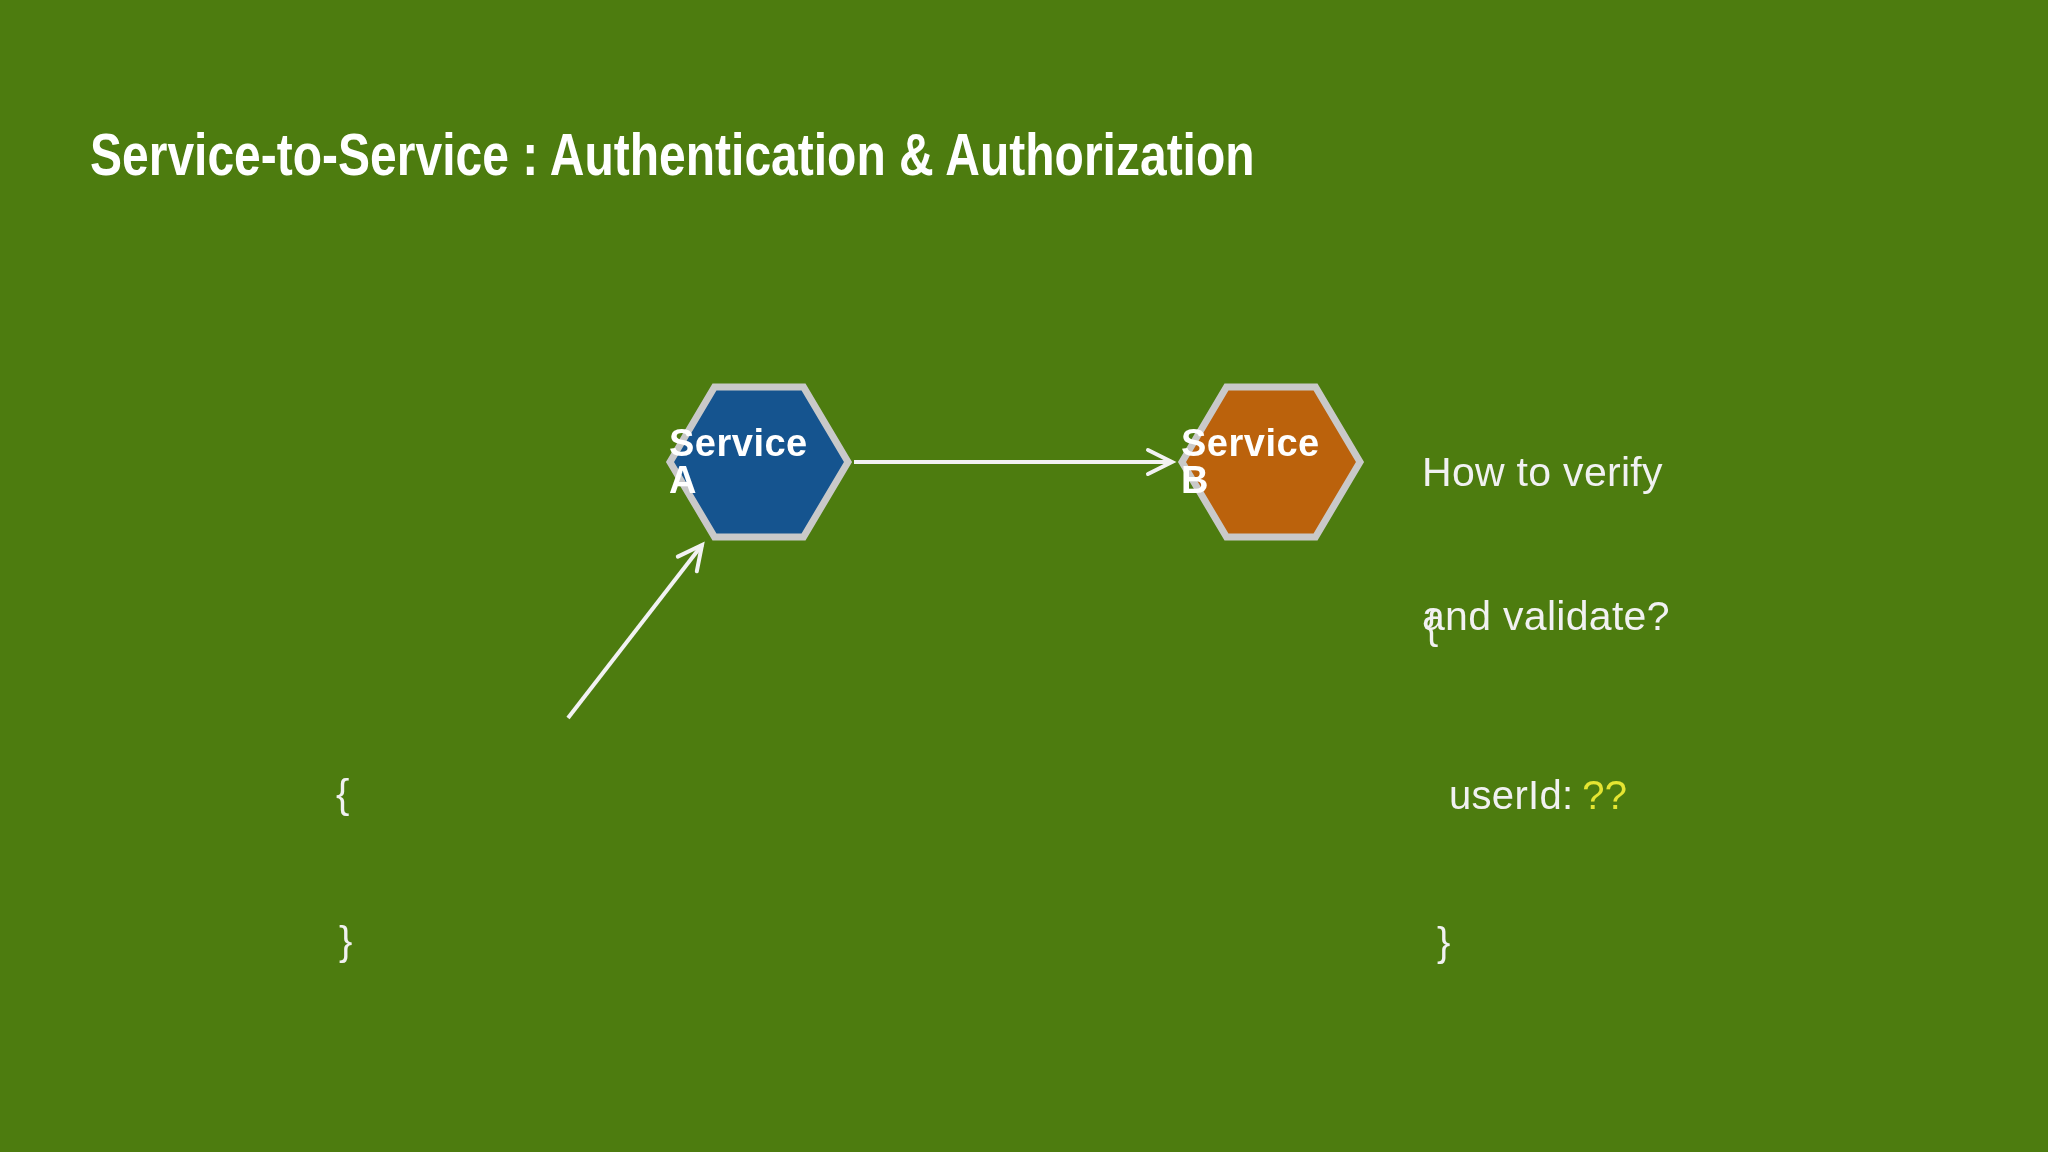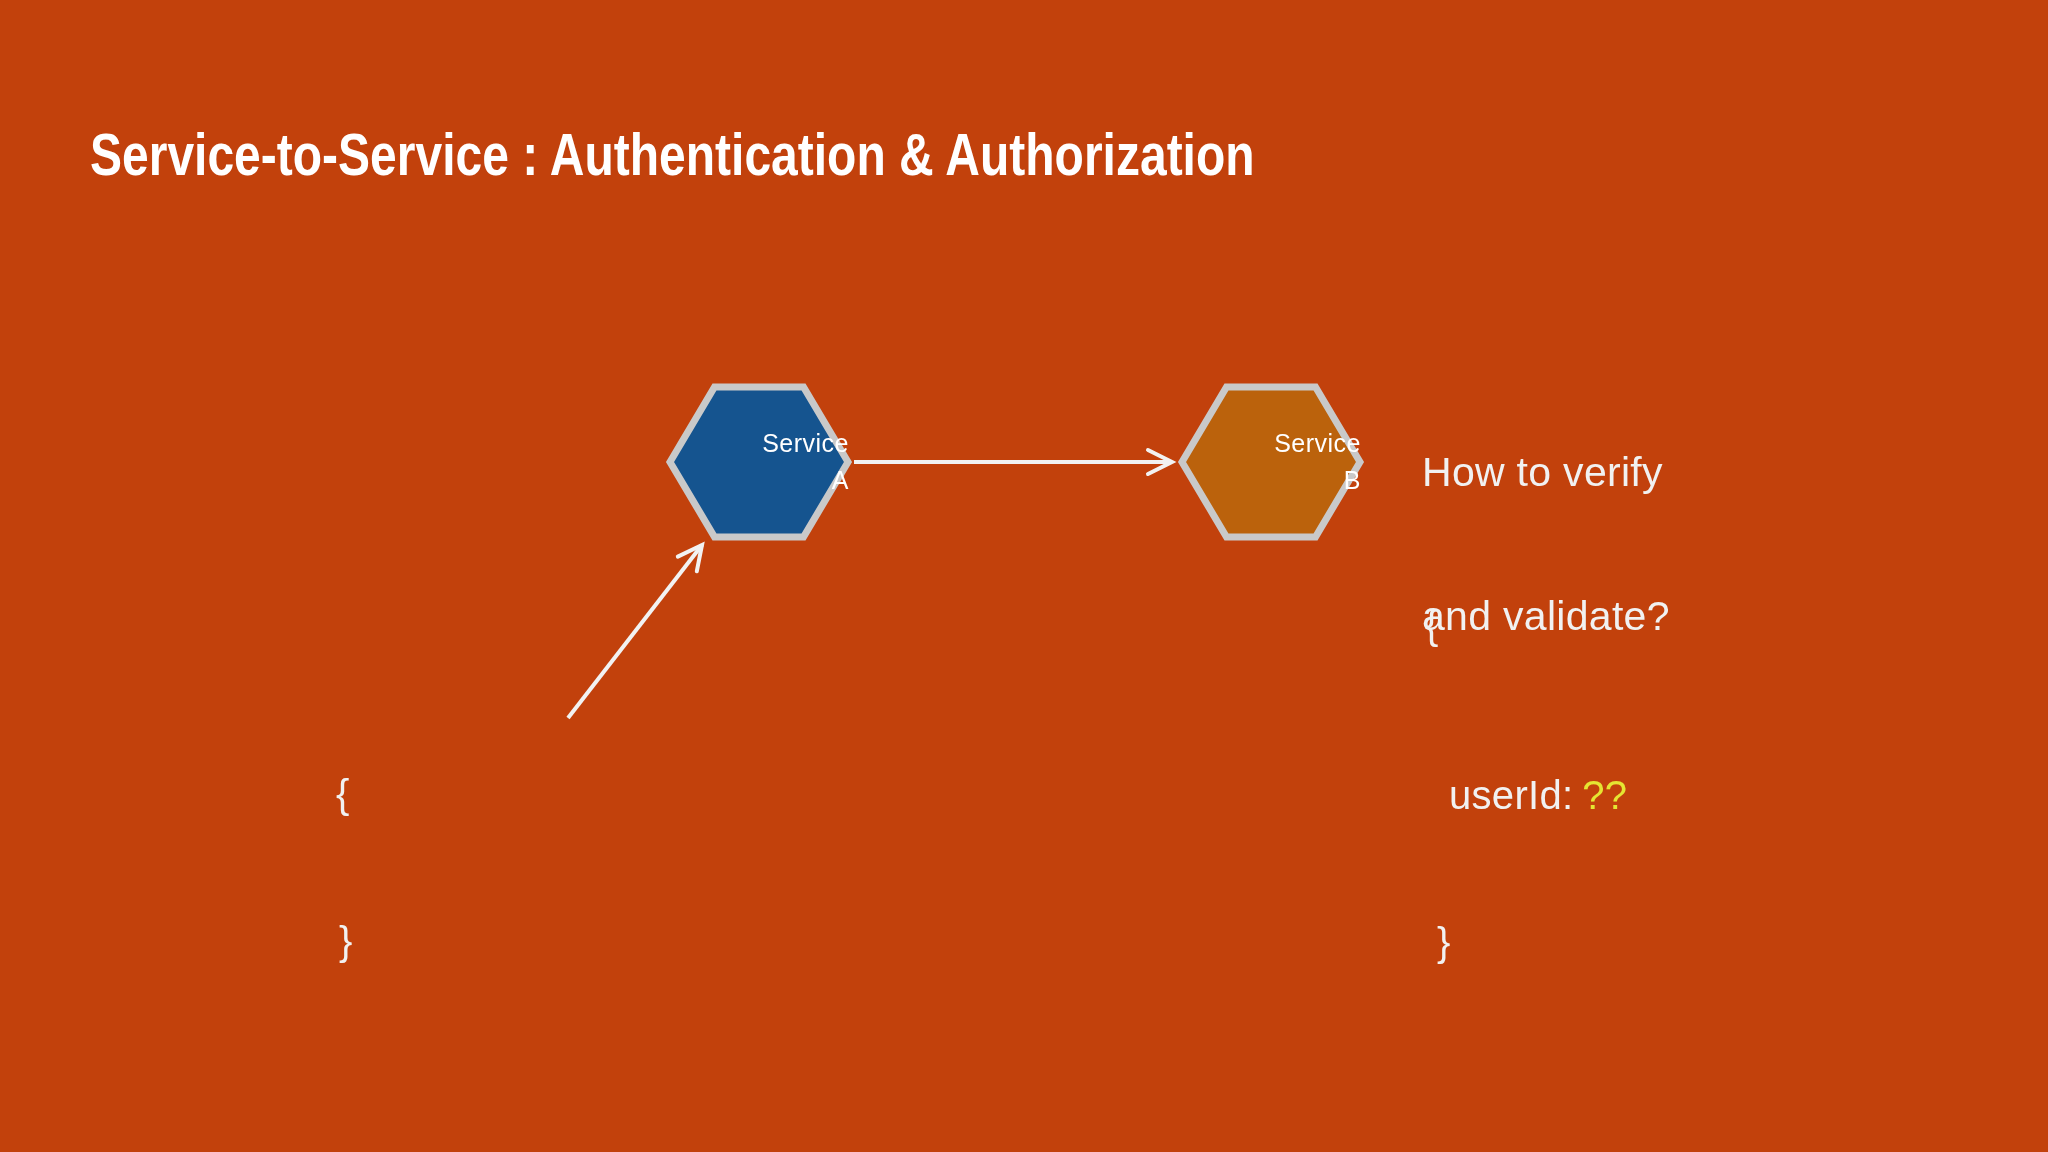--- a/index.html
+++ b/index.html
@@ -3,21 +3,21 @@
 <meta charset="utf-8">
 <style>
   * { margin: 0; padding: 0; box-sizing: border-box; }
   html, body { width: 2048px; height: 1152px; background: #161616; }
   body { font-family: "Liberation Sans", sans-serif; overflow: hidden; }
 
   .slide {
     position: relative;
     width: 2048px;
     height: 1152px;
-    background: #c2410c;
+    background: #4d7c0f;
     overflow: hidden;
     padding-left: 27px;
   }
 
   .title {
     position: absolute;
     left: 90px;
     top: 120px;
     font-size: 60px;
     font-weight: 700;
@@ -43,24 +43,24 @@
   }
 
   .diagram-svg line {
     stroke: #f2f2f2;
     stroke-width: 4px;
   }
 
   .hex-label {
     position: absolute;
     width: 180px;
-    text-align: right;
+    text-align: left;
     color: #ffffff;
-    font-size: 25px;
-    font-weight: 400;
+    font-size: 38px;
+    font-weight: 700;
     line-height: 37px;
     letter-spacing: 0.5px;
   }
   .hex-label-a { left: 669px; top: 425px; }
   .hex-label-b { left: 1181px; top: 425px; }
 
   .payload, .question {
     position: absolute;
     color: #f1f1f1;
     font-size: 40px;

